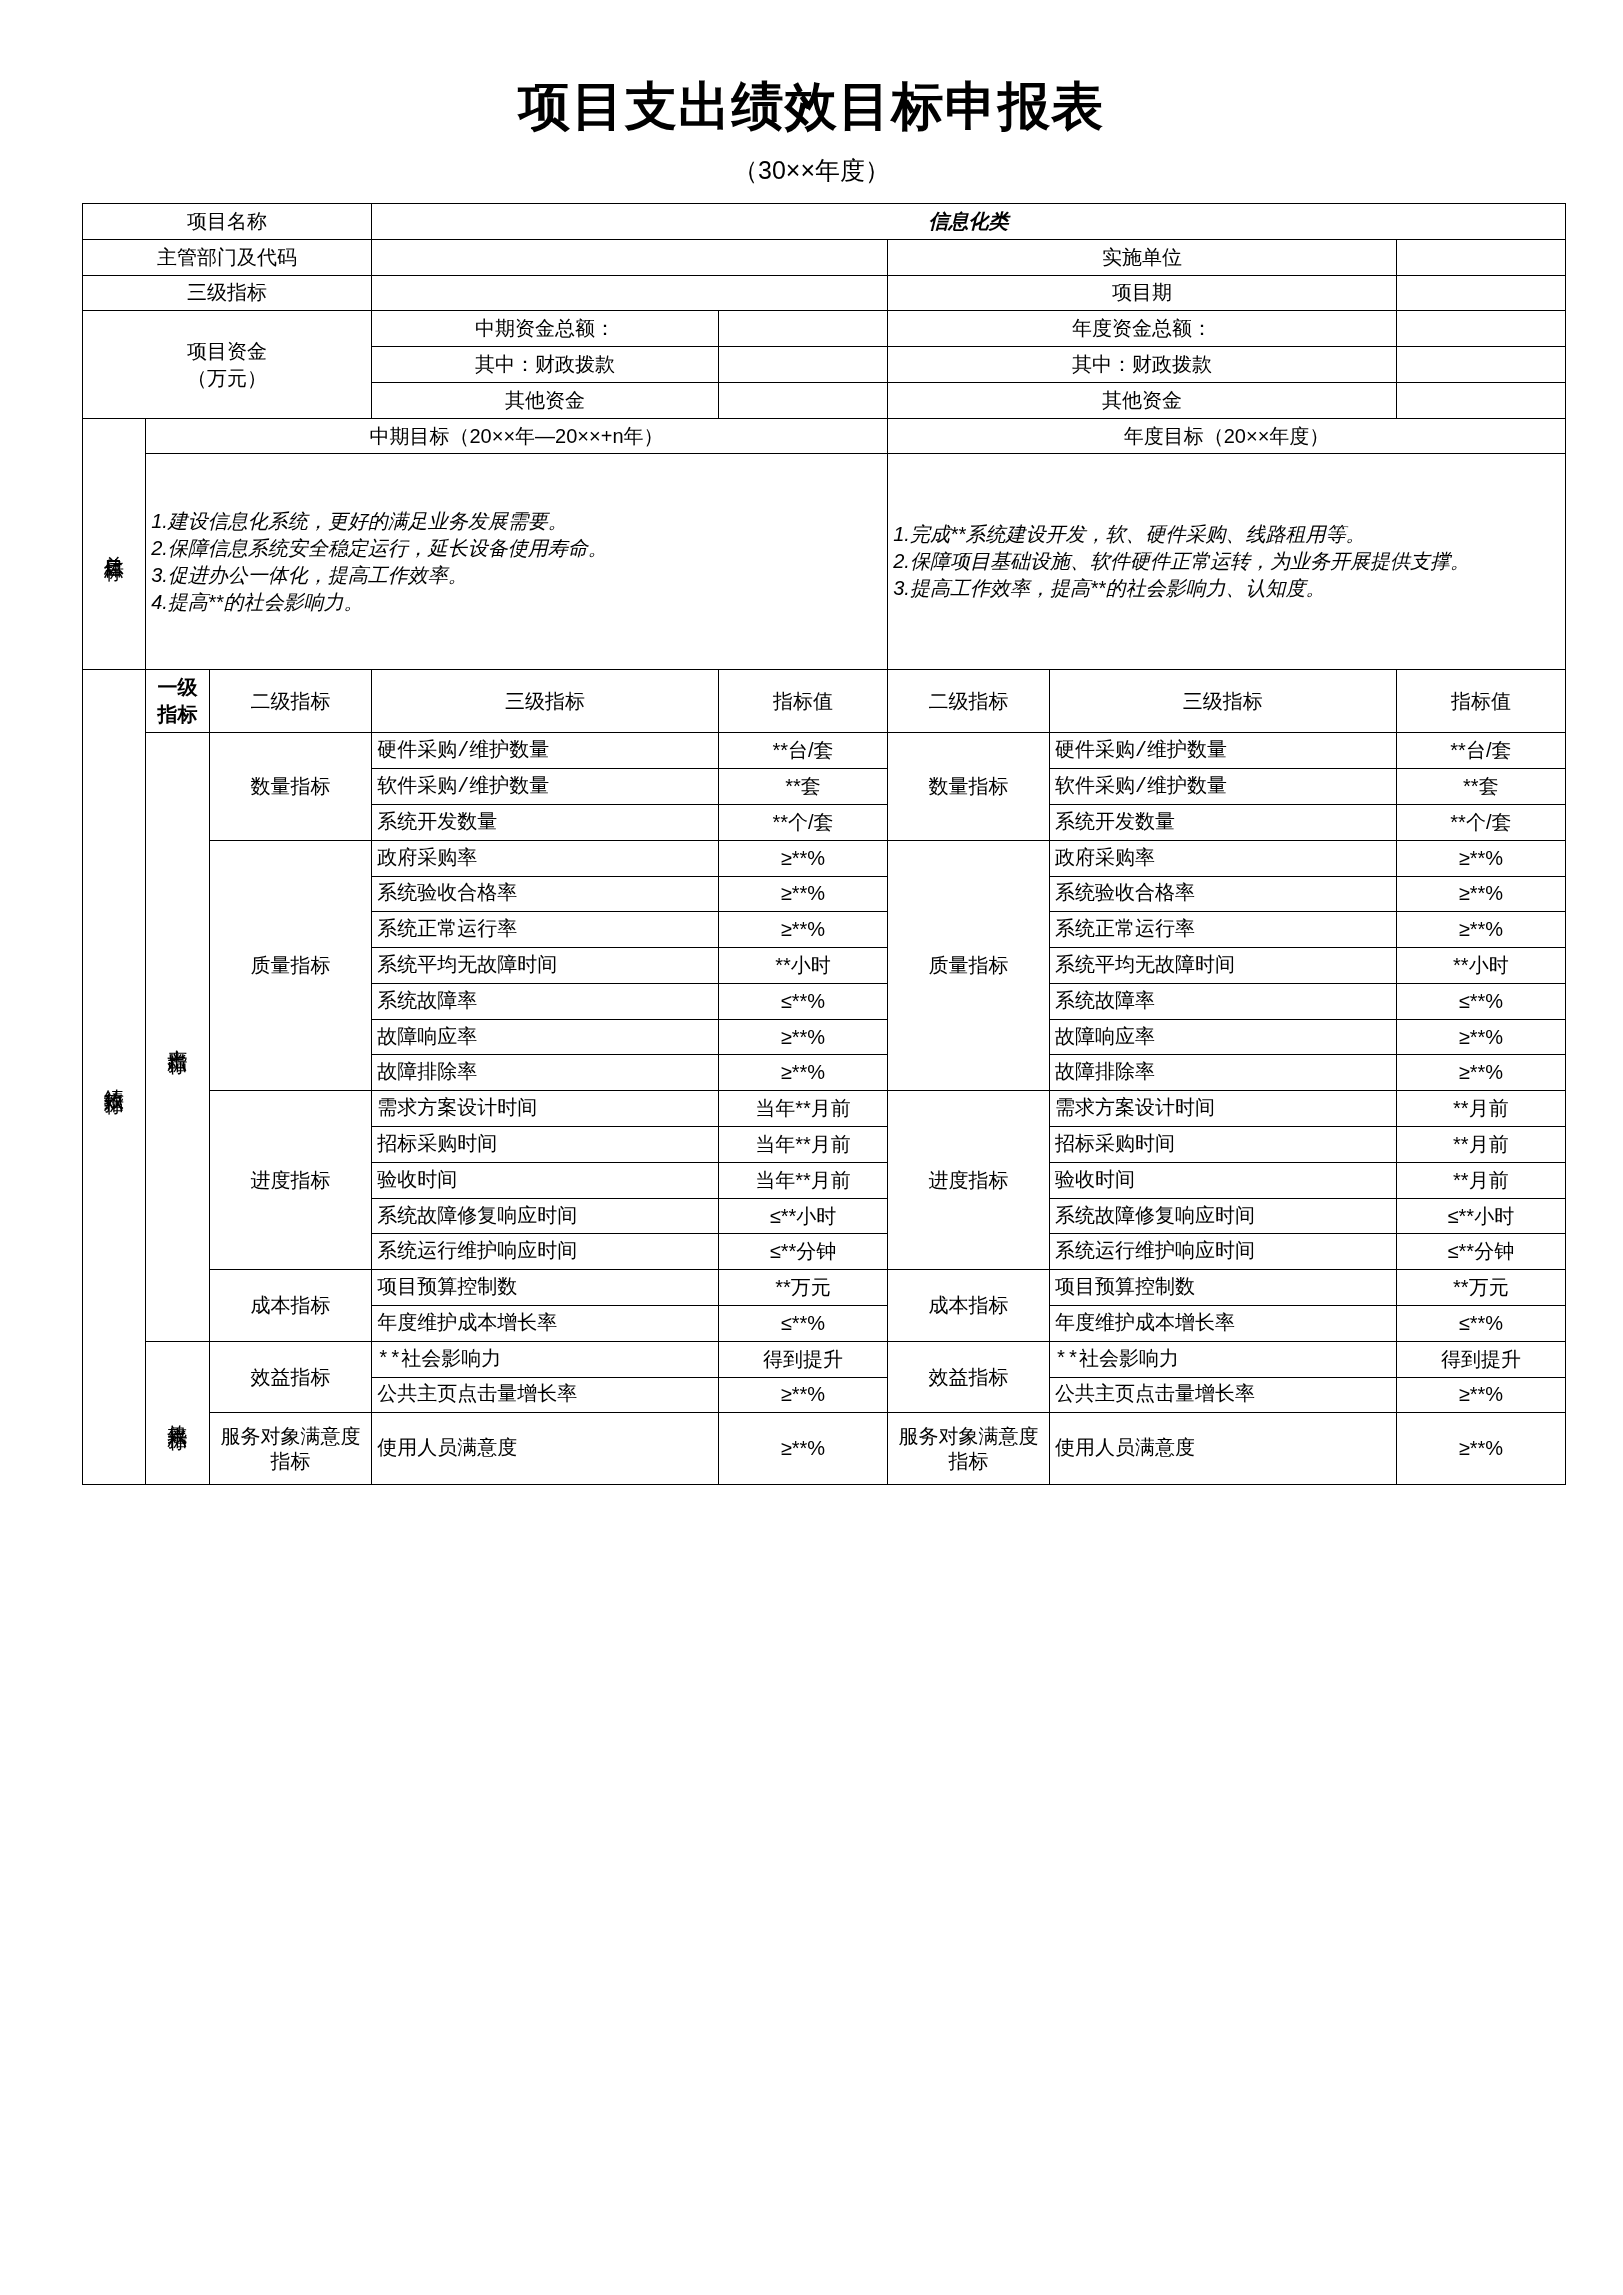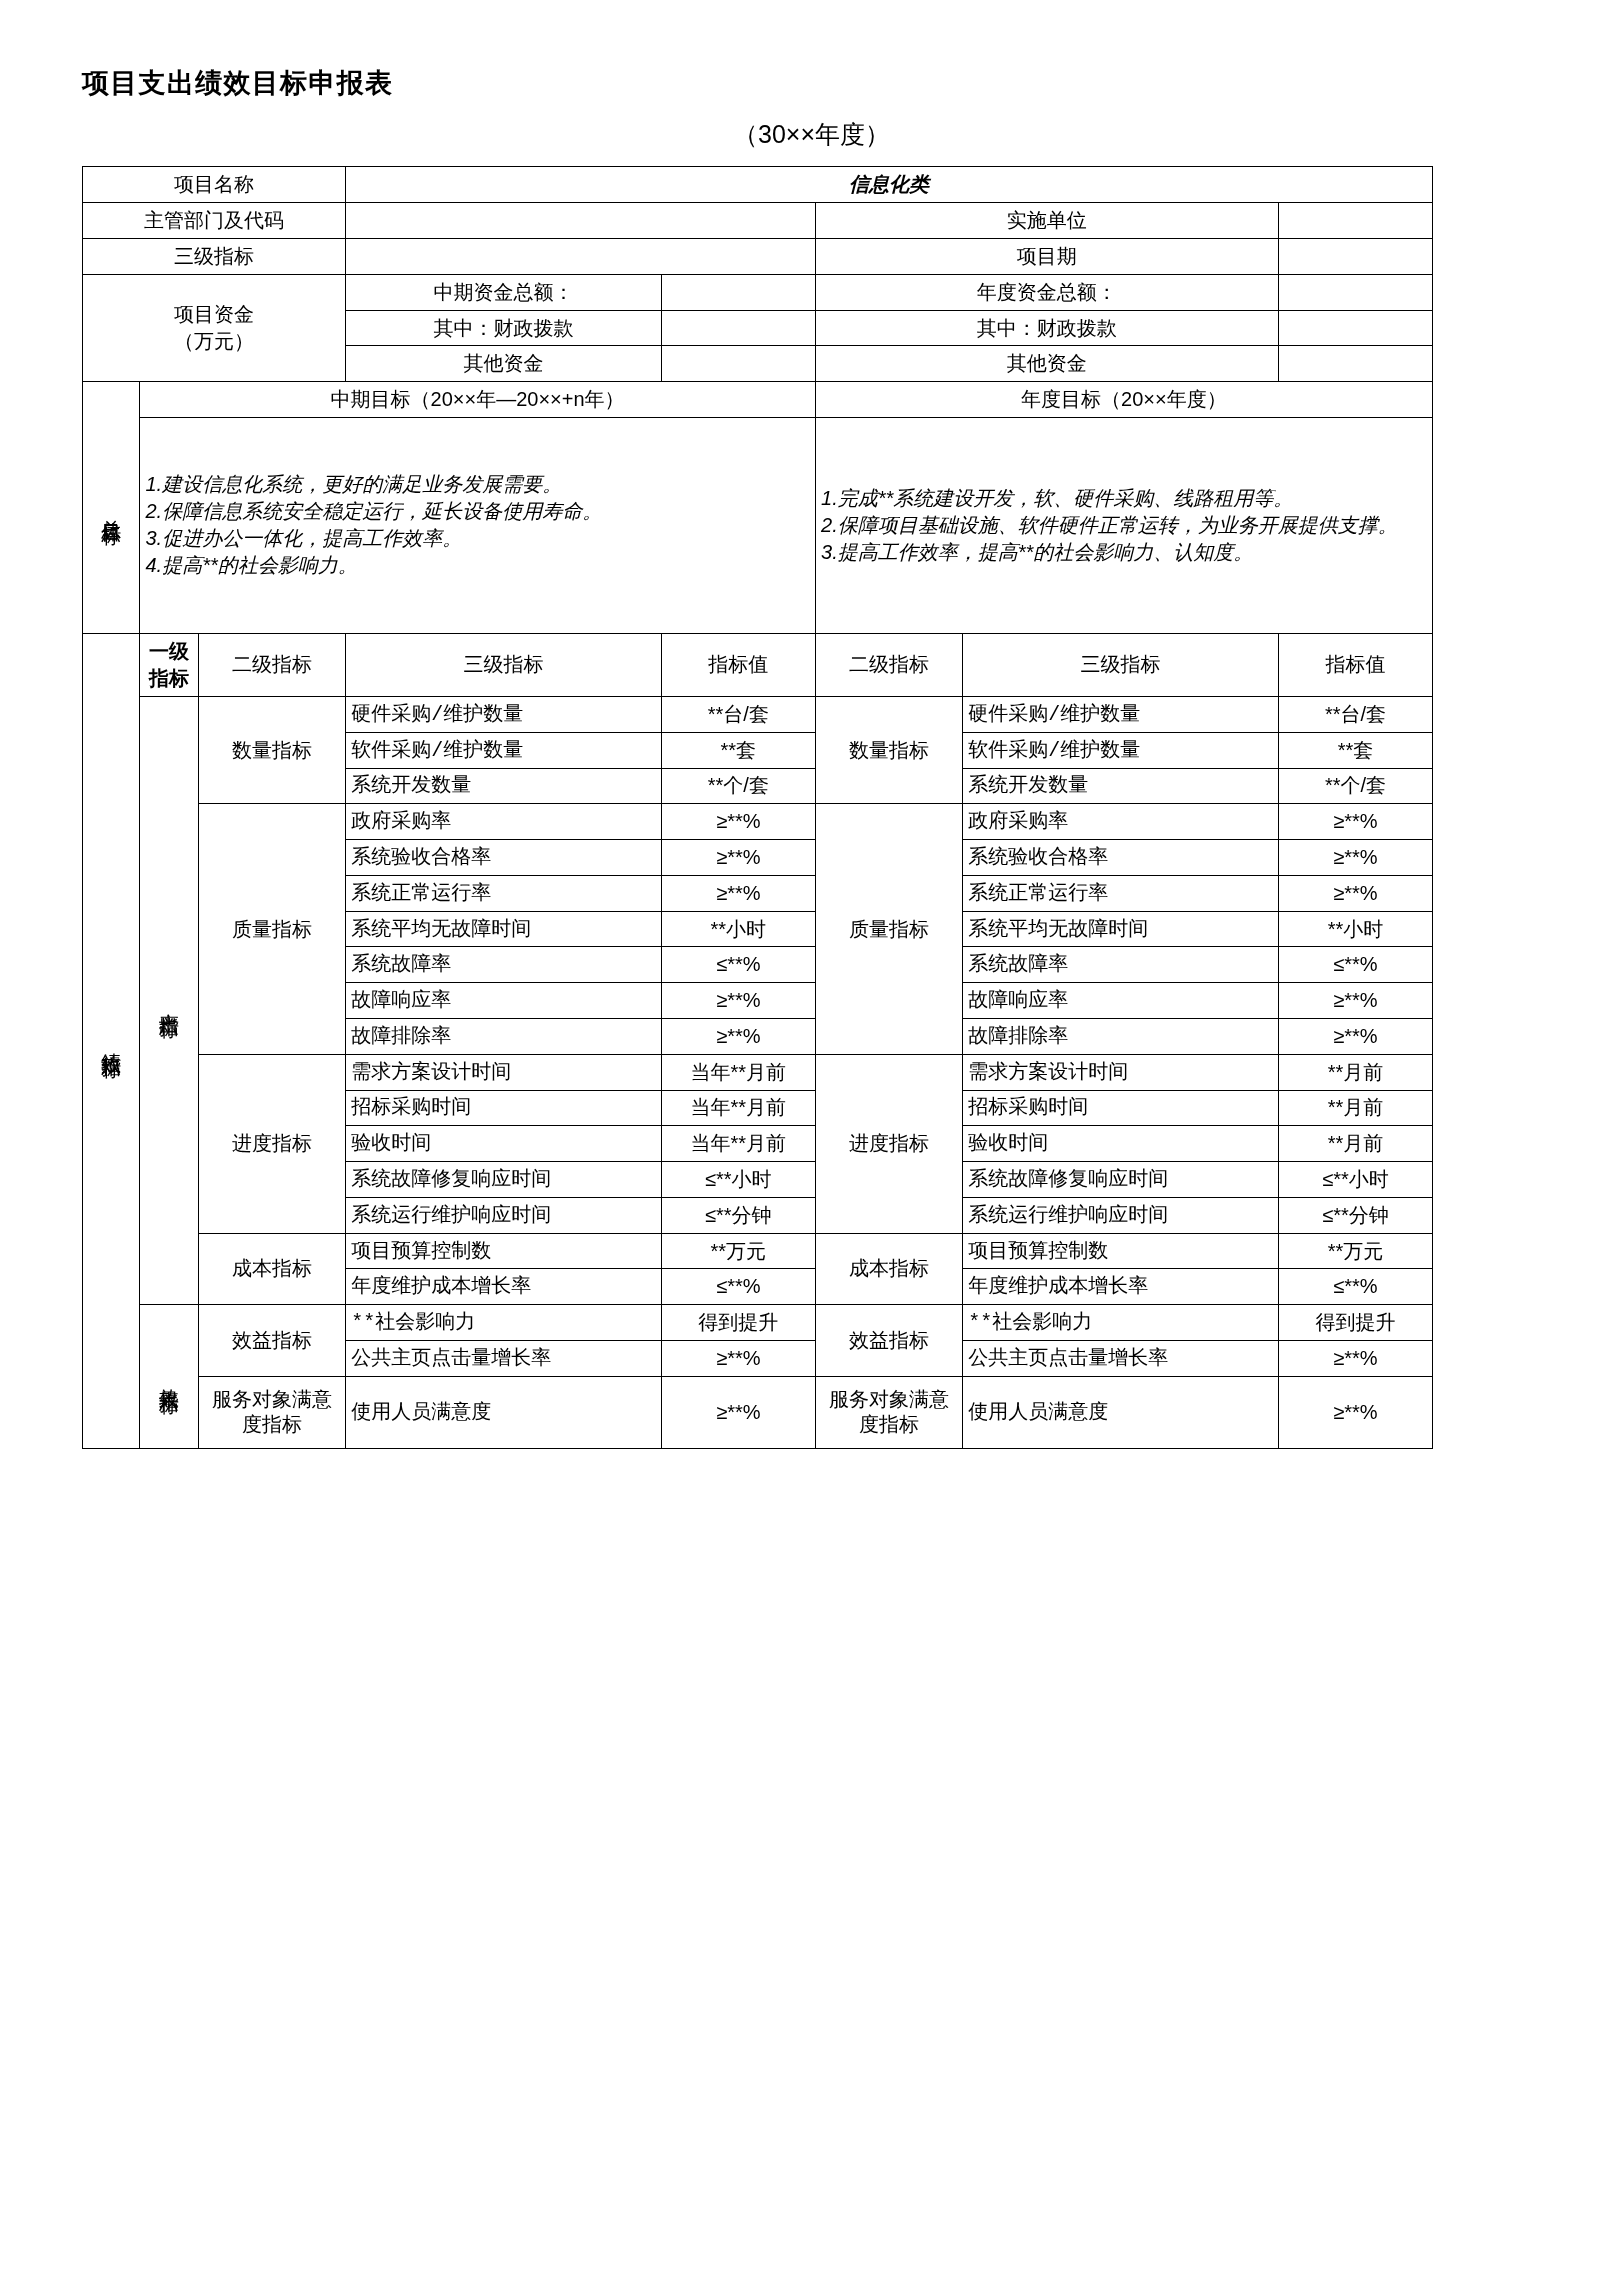--- a/index.html
+++ b/index.html
@@ -14,36 +14,36 @@
     color: #000000;
   }
   .page {
     width: 1623px;
     height: 2295px;
     box-sizing: border-box;
     padding: 62px 82px 0 82px;
     position: relative;
   }
   .doc-title {
-    text-align: left;
-    font-size: 27px;
+    text-align: center;
+    font-size: 52px;
     font-weight: bold;
     letter-spacing: 1.3px;
-    margin: 7px 0 22px 0;
+    margin: 16px 0 22px 0;
     line-height: 1.1;
   }
   .doc-subtitle {
     text-align: center;
     font-size: 25px;
     margin: 0 0 18.3px 0;
     line-height: 1.1;
   }
   table.main {
     border-collapse: collapse;
-    width: 1351px;
+    width: 1484px;
     table-layout: fixed;
   }
   table.main td {
     border: 1.3px solid #000000;
     font-size: 20px;
     padding: 3.9px 5.2px;
     vertical-align: middle;
     line-height: 1.35;
   }
   .c { text-align: center; }

